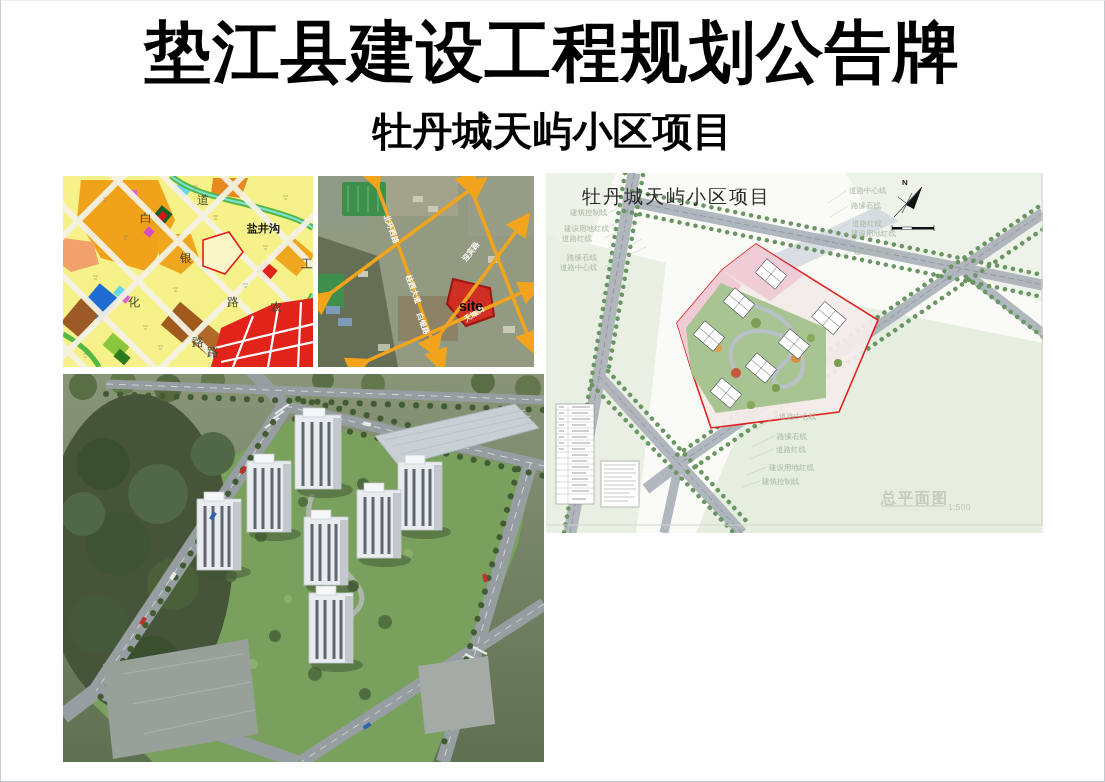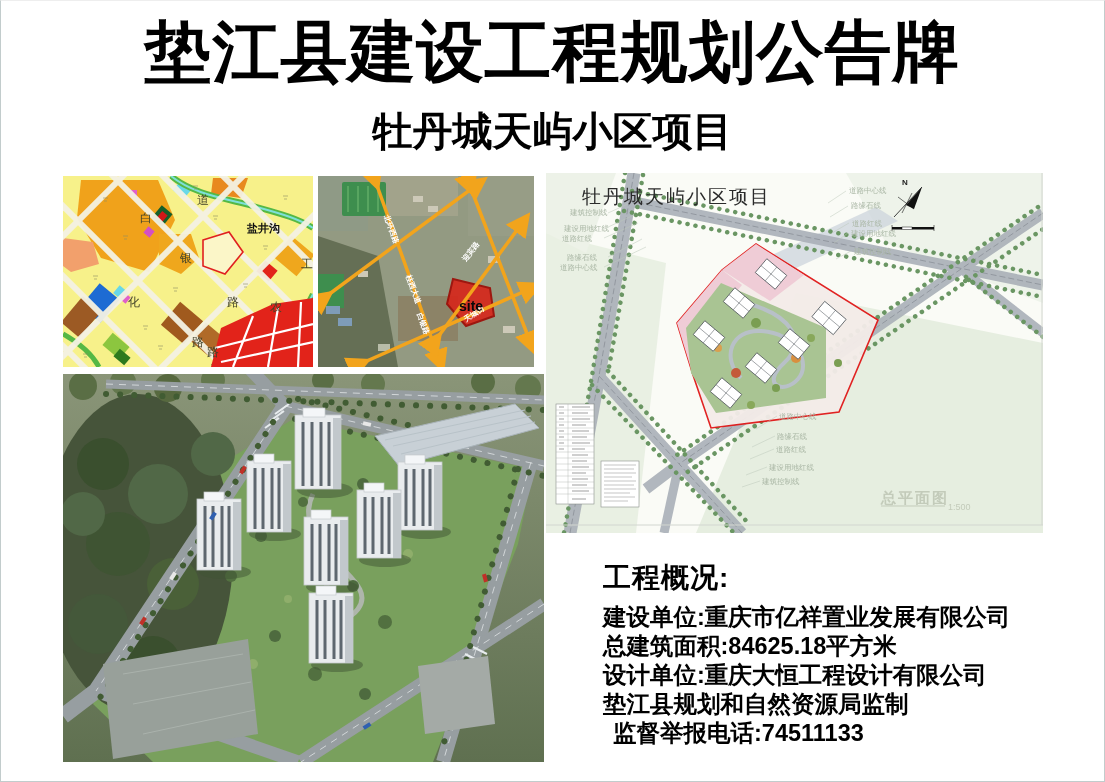--- a/index.html
+++ b/index.html
@@ -423,22 +423,14 @@
       <rect x="178" y="92" width="4" height="8" fill="#c03028" transform="rotate(33 180 96)"></rect>
       <rect x="148" y="138" width="4" height="8" fill="#3060b0" transform="rotate(33 150 142)"></rect>
       <rect x="108" y="198" width="4" height="8" fill="#e8e8e8" transform="rotate(33 110 202)"></rect>
       <rect x="78" y="243" width="4" height="8" fill="#c03028" transform="rotate(33 80 247)"></rect>
       <rect x="300" y="48" width="8" height="4" fill="#e8e8e8" transform="rotate(12 304 50)"></rect>
       <rect x="420" y="200" width="4" height="8" fill="#c03028" transform="rotate(-15 422 204)"></rect>
       <rect x="300" y="350" width="8" height="4" fill="#3060b0" transform="rotate(-33 304 352)"></rect>
     </g>
   </svg>
 
-  <div class="info">
-    <p class="info-heading">工程概况:</p>
-    <p class="info-line">建设单位:重庆市亿祥置业发展有限公司</p>
-    <p class="info-line">总建筑面积:84625.18平方米</p>
-    <p class="info-line">设计单位:重庆大恒工程设计有限公司</p>
-    <p class="info-line">垫江县规划和自然资源局监制</p>
-    <p class="info-line indent">监督举报电话:74511133</p>
-  </div>
 
 </div>
 
 </body></html>

